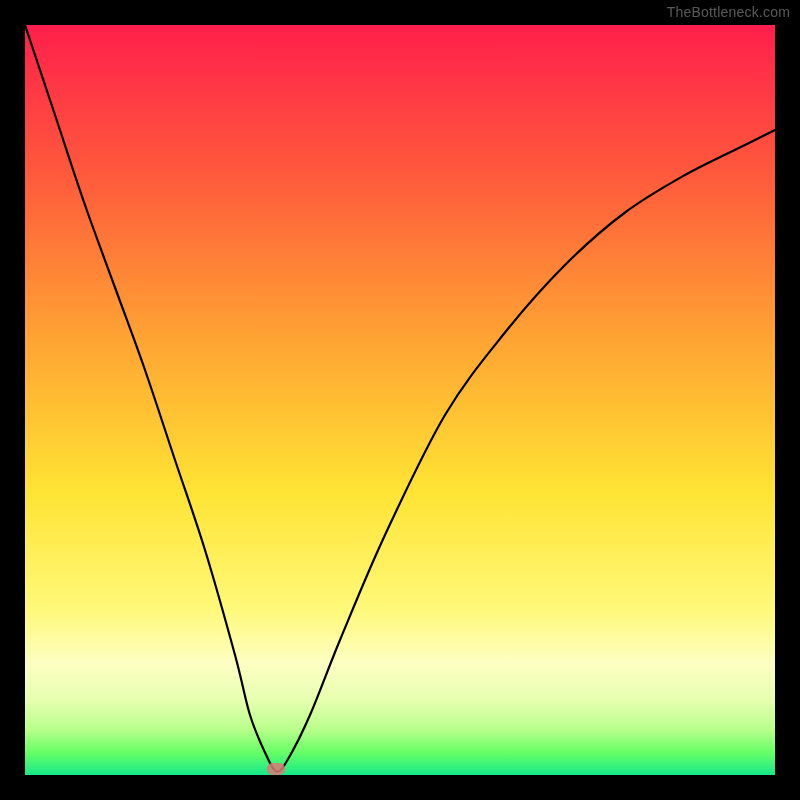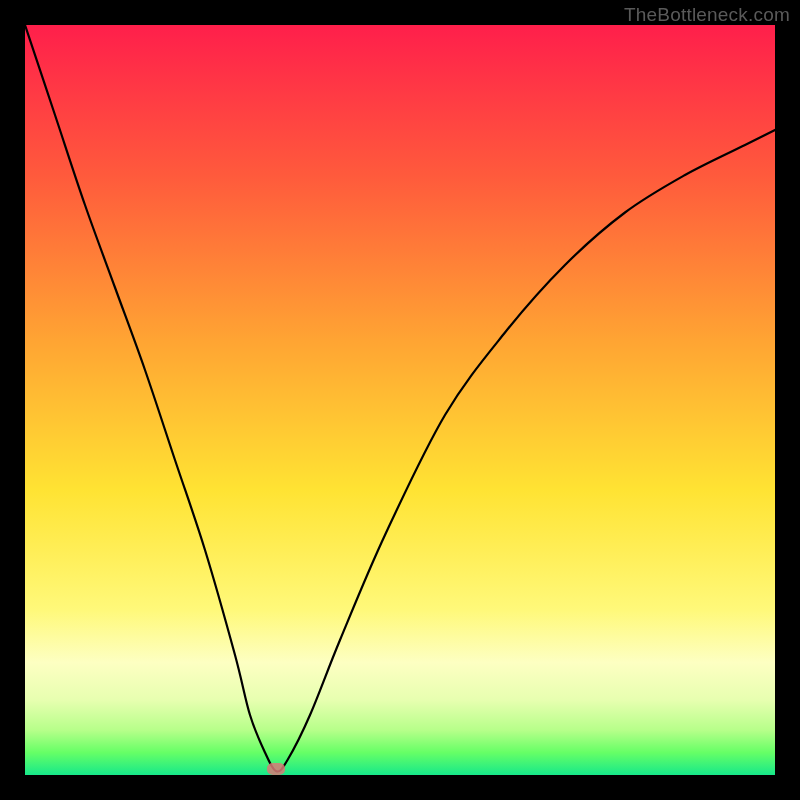--- a/index.html
+++ b/index.html
@@ -49,21 +49,21 @@
     border-radius: 6px / 5px;
     transform: translate(-50%, -50%);
     opacity: 0.85;
   }
 
   .watermark {
     position: absolute;
     top: 4px;
     right: 10px;
     color: #5a5a5a;
-    font-size: 19px;
+    font-size: 14px;
     letter-spacing: 0.2px;
     user-select: none;
   }
 </style>
 </head>
 <body>
 
 <div class="frame">
 
   <div class="plot">

